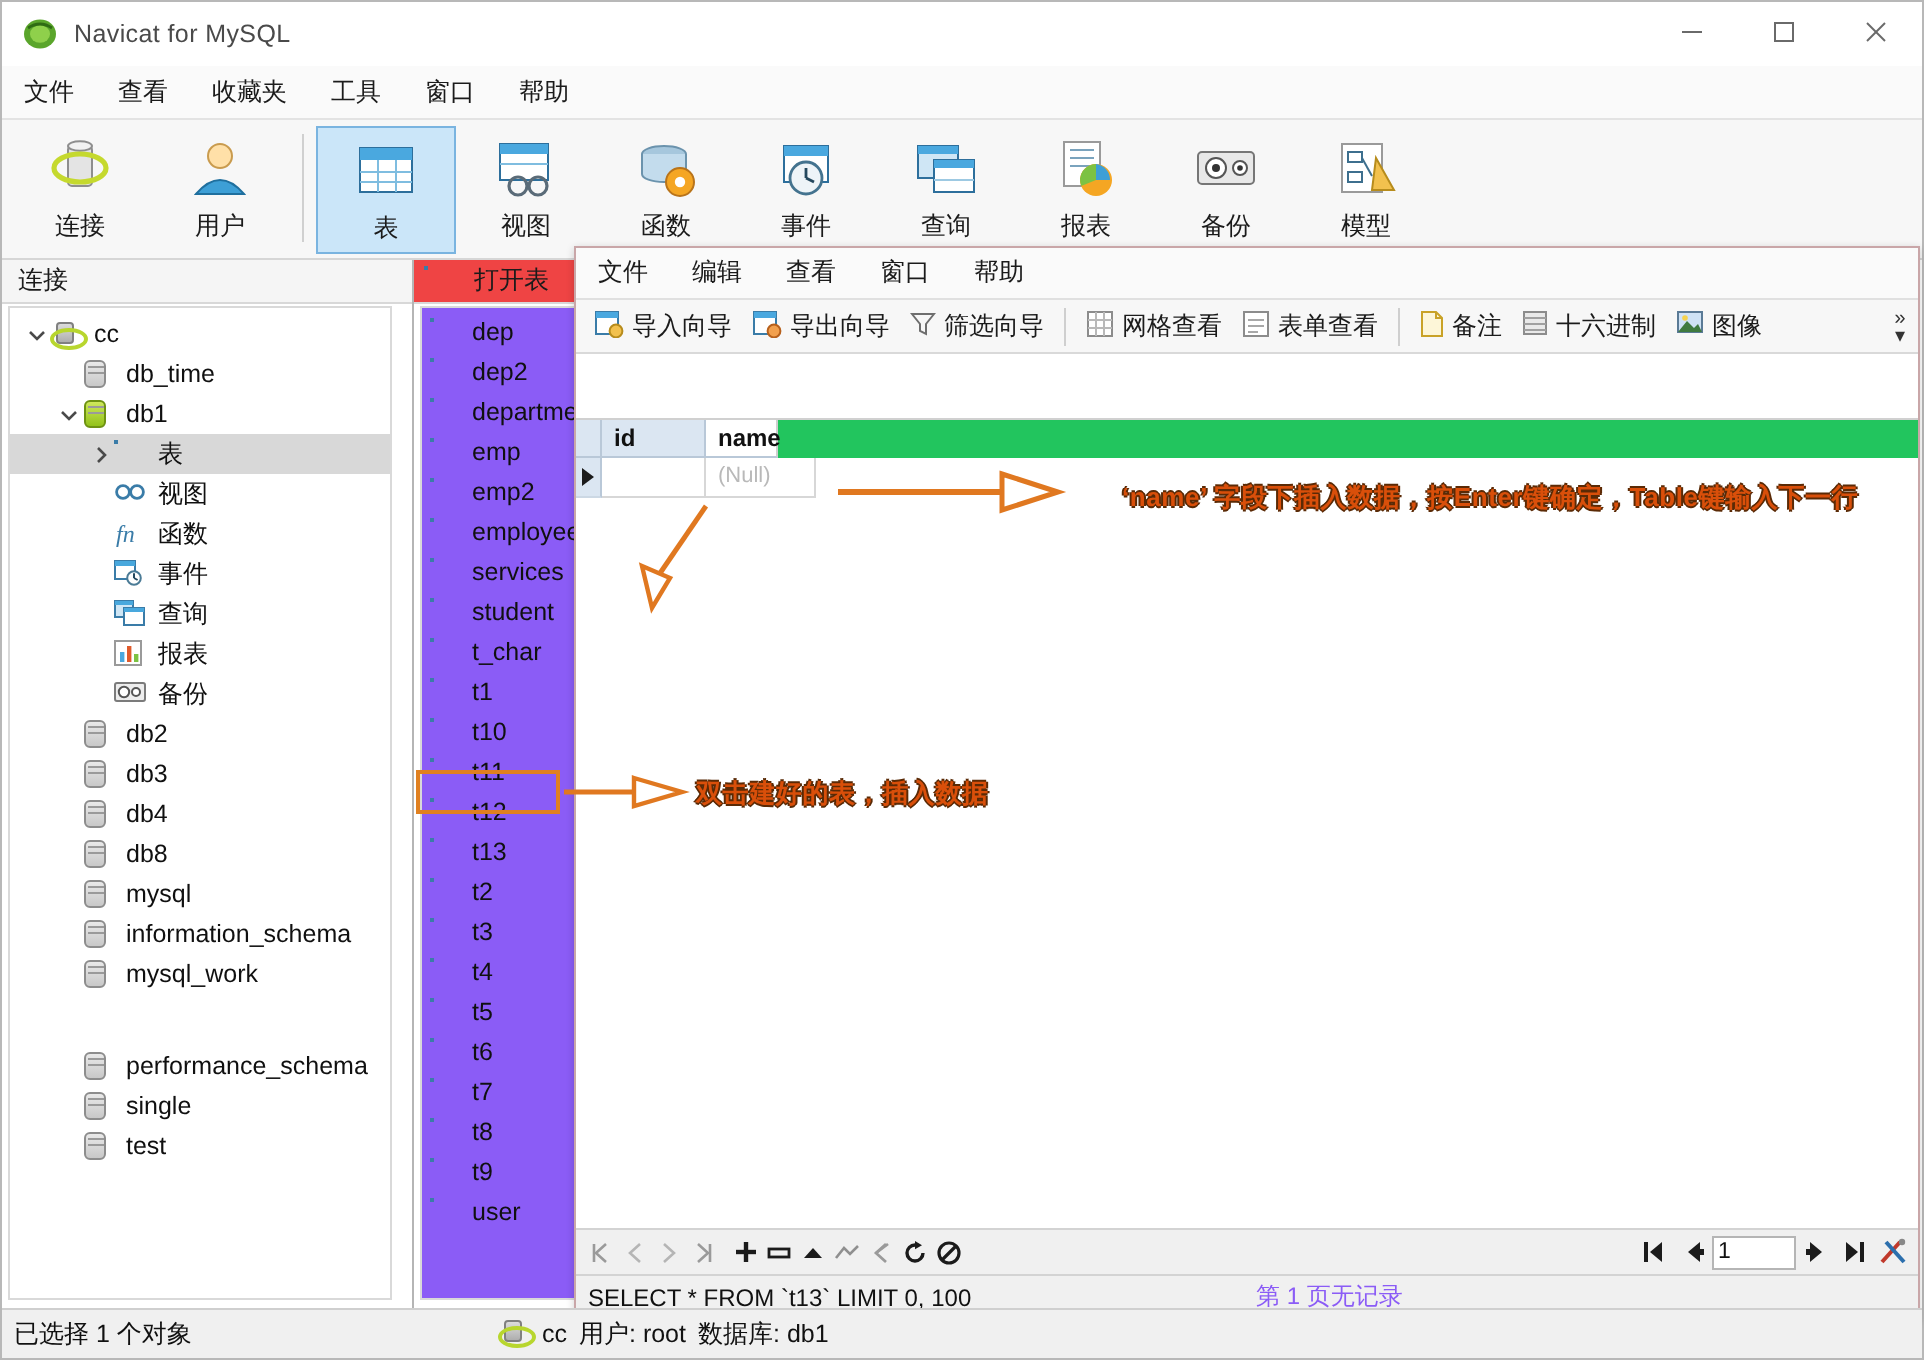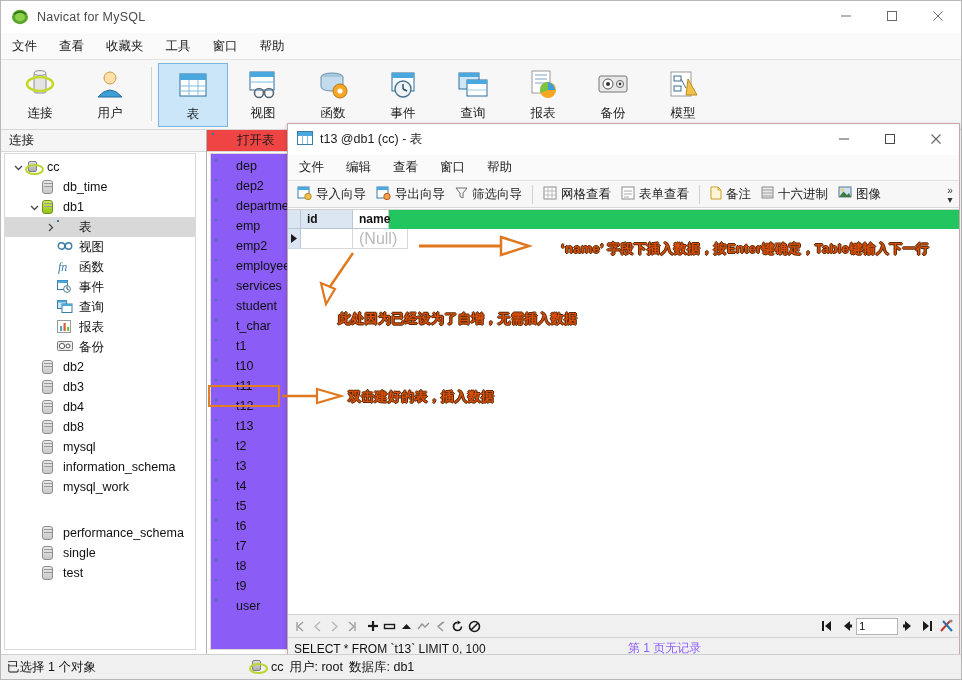--- a/index.html
+++ b/index.html
@@ -174,21 +174,21 @@
   .gh-corner { width:13px; border-right:1px solid #b9c8d8; border-bottom:1px solid #b9c8d8; background:#dbe6f2; }
   .gh-cell {
     border-right:1px solid #b9c8d8; border-bottom:1px solid #b9c8d8;
     background:#dbe6f2; font-size:12px; color:#111; padding: 2px 6px; line-height: 14px;
   }
   .gh-cell.c1 { width:52px; }
   .gh-cell.c2 { width:36px; background:#ffffff; border-right:1px solid #cfcfcf; }
   .grid-row { display:flex; height:20px; }
   .gr-ind { width:13px; background:#dbe6f2; border-right:1px solid #b9c8d8; border-bottom:1px solid #ccd8e4;
     display:flex; align-items:center; justify-content:center; }
-  .gr-cell { border-right:1px solid #d7d7d7; border-bottom:1px solid #d7d7d7; font-size:16px;
+  .gr-cell { border-right:1px solid #d7d7d7; border-bottom:1px solid #d7d7d7; font-size:11px;
     padding:2px 6px; line-height:15px; }
   .gr-cell.c1 { width:52px; background:#fff; }
   .gr-cell.c2 { width:55px; background:#fff; color:#b9b9b9; }
 
   
   .cw-navbar {
     position:absolute; left:0; right:0; bottom:22px; height:23px;
     background:#f0f0f0; border-top:1px solid #d3d3d3;
     display:flex; align-items:center; padding-left:4px;
   }
@@ -632,44 +632,20 @@
           <span>t9</span>
         </div>
         <div class="tbl-row">
           <span class="tico"><span class="ic-tbl"><i></i></span></span>
           <span>user</span>
         </div>
       </div>
   </div>
 
   <div class="child-win">
-    <div class="cw-title">
-      <span class="cw-ico">
-        <span class="ic-tbl" style="width:16px;height:14px;display:inline-block;"><i></i></span>
-      </span>
-      <span class="cw-text">t13 @db1 (cc) - 表</span>
-      <div class="win-btns" style="margin-left:auto;">
-        <div class="win-btn">
-          <svg width="12" height="12" viewBox="0 0 12 12">
-              <line x1="1" y1="6" x2="11" y2="6" stroke="#4a4a4a" stroke-width="1"></line>
-            </svg>
-        </div>
-        <div class="win-btn">
-          <svg width="12" height="12" viewBox="0 0 12 12">
-              <rect x="1.5" y="1.5" width="9" height="9" fill="none" stroke="#4a4a4a" stroke-width="1"></rect>
-            </svg>
-        </div>
-        <div class="win-btn close">
-          <svg width="12" height="12" viewBox="0 0 12 12">
-              <line x1="1.5" y1="1.5" x2="10.5" y2="10.5" stroke="currentColor" stroke-width="1.2"></line>
-              <line x1="10.5" y1="1.5" x2="1.5" y2="10.5" stroke="currentColor" stroke-width="1.2"></line>
-            </svg>
-        </div>
-      </div>
-    </div>
 
     <div class="cw-menubar">
       <div class="mi">文件</div>
       <div class="mi">编辑</div>
       <div class="mi">查看</div>
       <div class="mi">窗口</div>
       <div class="mi">帮助</div>
     </div>
 
     <div class="cw-toolbar">
@@ -898,21 +874,20 @@
       <path d="M320 282 L325 303 L334 288 Z" fill="#ffffff" stroke="#e07820" stroke-width="2.2"></path>
     </g>
 
     <g>
       <path d="M281 395 L320 395" stroke="#e07820" stroke-width="2.5" fill="none"></path>
       <path d="M316 388 L340 395 L316 402 Z" fill="#ffffff" stroke="#e07820" stroke-width="2.2"></path>
     </g>
   </svg>
 
   <div class="anno" style="left:560px; top:239px;">‘name’ 字段下插入数据，按Enter键确定，Table键输入下一行</div>
-  <div class="anno" style="left:337px; top:309px;">此处因为已经设为了自增，无需插入数据</div>
   <div class="anno" style="left:347px; top:387px;">双击建好的表，插入数据</div>
 
   <div class="statusbar">
     <div class="sb-left">已选择 1 个对象</div>
     <div class="sb-right">
       <span>
         <span class="ic-conn" style="display:inline-block;"><i></i></span>
       </span>
       <span>cc</span>
       <span>用户: root</span>

